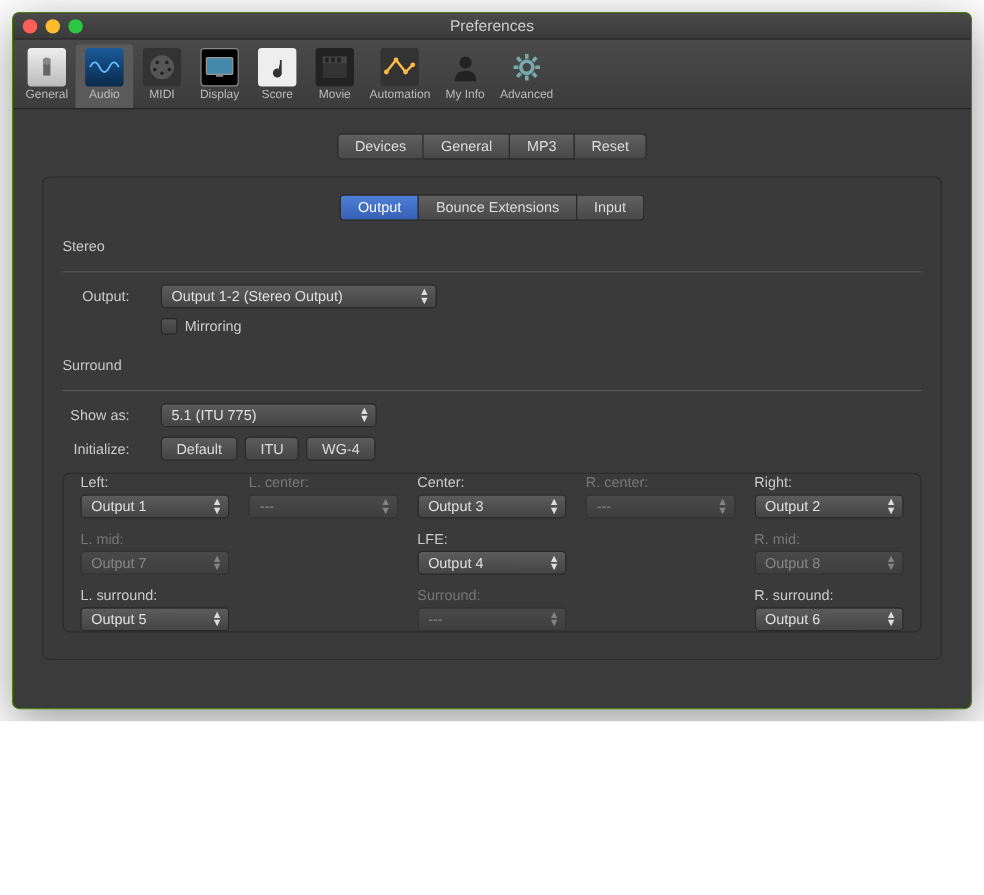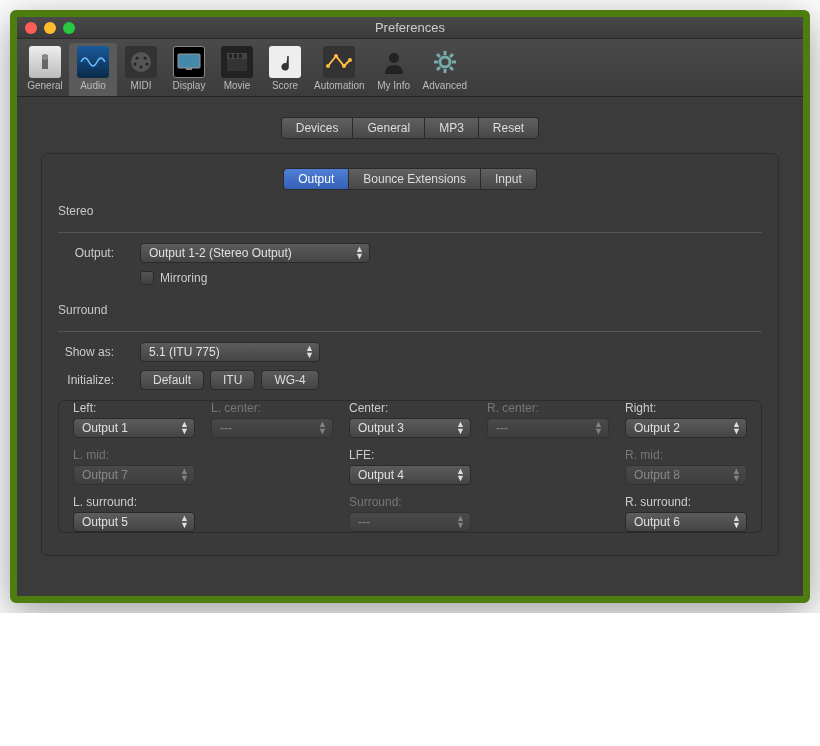--- a/index.html
+++ b/index.html
@@ -1,17 +1,17 @@
 <!DOCTYPE html>
 <html><head>
 <meta charset="utf-8">
 <style>
 * { box-sizing: border-box; margin: 0; padding: 0; font-family: -apple-system, "Helvetica Neue", Arial, sans-serif; }
 body { background: #fff; display: flex; justify-content: center; align-items: flex-start; padding: 10px; }
-.window { width: 800px; background: #3b3b3b; border-radius: 6px; overflow: hidden; box-shadow: 0 10px 40px rgba(0,0,0,0.4); border: 7px solid #4d7c0f; }
+.window { width: 800px; background: #3b3b3b; border-radius: 6px; overflow: hidden; box-shadow: 0 10px 40px rgba(0,0,0,0.4); border: 1px solid #4d7c0f; }
 .titlebar { height: 22px; background: linear-gradient(#4a4a4a, #3a3a3a); display: flex; align-items: center; padding: 0 8px; position: relative; border-bottom:1px solid #2a2a2a; }
 .traffic { display: flex; gap: 7px; }
 .tl { width: 12px; height: 12px; border-radius: 50%; }
 .tl.red { background: #ff5f57; } .tl.yellow { background: #ffbd2e; } .tl.green { background: #28c940; }
 .title { position: absolute; left: 0; right: 0; text-align: center; font-size: 13px; color: #ccc; pointer-events: none; }
 .toolbar { display: flex; background: linear-gradient(#4a4a4a, #3c3c3c); border-bottom: 1px solid #222; padding: 4px 4px 0 4px; }
 .tool { display: flex; flex-direction: column; align-items: center; min-width: 48px; padding: 3px 5px 5px 5px; font-size: 10px; color: #bbb; border-radius:3px 3px 0 0;}
 .tool.sel { background: #5a5a5a; }
 .tool .ticon { width: 32px; height: 32px; border-radius: 3px; margin-bottom: 2px; display:flex; align-items:center; justify-content:center;}
 .i-general{background:linear-gradient(#eee,#bbb);} .i-audio{background:linear-gradient(#1a5a9a,#0a2a4a);} .i-midi{background:#333;} .i-display{background:#000;border:1px solid #888;} .i-score{background:#eee;} .i-movie{background:#222;} .i-auto{background:#333;} .i-myinfo{background:transparent;} .i-adv{background:transparent;}
@@ -89,39 +89,39 @@
       <div class="tool">
         <div class="ticon i-display">
           <svg width="26" height="20">
             <rect x="2" y="2" width="22" height="14" rx="1" fill="#48a" stroke="#999"></rect>
             <rect x="10" y="16" width="6" height="2" fill="#888"></rect>
           </svg>
         </div>
         <span>Display</span>
       </div>
       <div class="tool">
+        <div class="ticon i-score">
+          <svg width="22" height="22">
+            <rect width="22" height="22" fill="#eee"></rect>
+            <path d="M14 5 v10 a3 3 0 1 1 -2 -2" stroke="#333" fill="#333" stroke-width="1.5"></path>
+          </svg>
+        </div>
+        <span>Score</span>
+      </div>
+      <div class="tool">
         <div class="ticon i-movie">
           <svg width="24" height="22">
             <rect x="2" y="8" width="20" height="12" fill="#333"></rect>
             <rect x="2" y="2" width="20" height="6" fill="#444"></rect>
             <rect x="4" y="3" width="3" height="4" fill="#222"></rect>
             <rect x="9" y="3" width="3" height="4" fill="#222"></rect>
             <rect x="14" y="3" width="3" height="4" fill="#222"></rect>
           </svg>
         </div>
         <span>Movie</span>
-      </div>
-      <div class="tool">
-        <div class="ticon i-score">
-          <svg width="22" height="22">
-            <rect width="22" height="22" fill="#eee"></rect>
-            <path d="M14 5 v10 a3 3 0 1 1 -2 -2" stroke="#333" fill="#333" stroke-width="1.5"></path>
-          </svg>
-        </div>
-        <span>Score</span>
       </div>
       <div class="tool">
         <div class="ticon i-auto">
           <svg width="26" height="20">
             <path d="M2 14 L10 4 L18 14 L24 8" stroke="#fb4" fill="none" stroke-width="2"></path>
             <circle cx="2" cy="14" r="2" fill="#fb4"></circle>
             <circle cx="10" cy="4" r="2" fill="#fb4"></circle>
             <circle cx="18" cy="14" r="2" fill="#fb4"></circle>
             <circle cx="24" cy="8" r="2" fill="#fb4"></circle>
           </svg>

